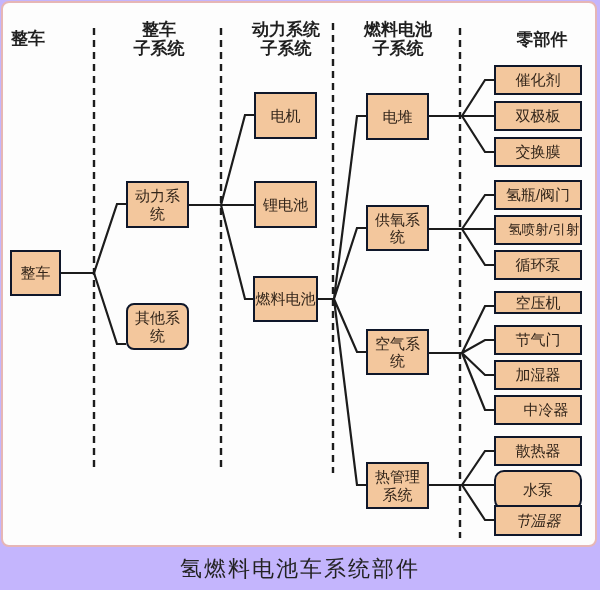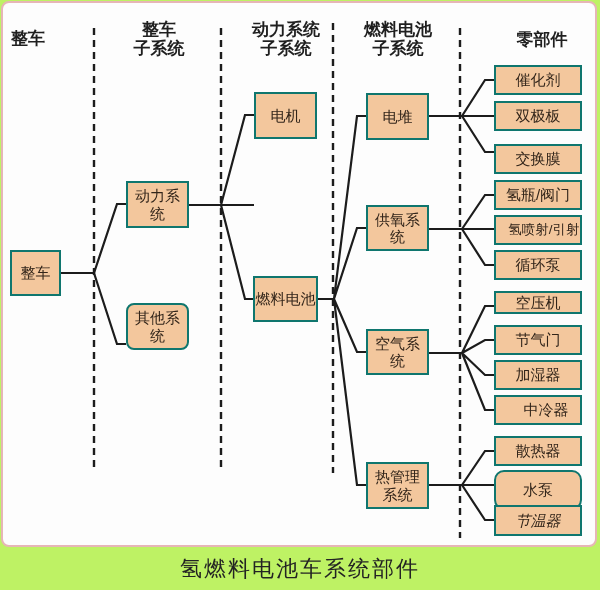--- a/index.html
+++ b/index.html
@@ -1,20 +1,20 @@
 <!DOCTYPE html>
 <html><head>
 <meta charset="utf-8">
 <style>
   html, body { margin: 0; padding: 0; background: #ffffff; }
   .stage {
     position: relative;
     width: 600px;
     height: 590px;
-    background: #bef264;
+    background: #c4b5fd;
     font-family: "Liberation Sans", sans-serif;
     overflow: hidden;
   }
   .panel {
     position: absolute;
     left: 1px; top: 1px;
     width: 596px; height: 546px;
     box-sizing: border-box;
     border: 2px solid #e6b6b6;
     border-radius: 8px;
@@ -33,21 +33,21 @@
     font-weight: 700;
     line-height: 1.12;
     color: #1f1f1f;
     white-space: pre-line;
   }
   .hdr.single { line-height: 1.0; }
   .node {
     position: absolute;
     box-sizing: border-box;
     background: #f3c79d;
-    border: 2px solid #0f766e;
+    border: 2px solid #0f172a;
     color: #32251a;
     display: flex;
     align-items: center;
     justify-content: center;
     text-align: center;
     font-size: 15px;
     line-height: 1.15;
     white-space: pre-line;
   }
   .leaf { font-size: 15px; }
@@ -92,31 +92,32 @@
     <div class="hdr" style="left:350px; top:17px; width:90px;">燃料电池
 子系统</div>
     <div class="hdr single" style="left:494px; top:28px; width:90px;">零部件</div>
 
     <div class="node" style="left:7px; top:247px; width:51px; height:46px;">整车</div>
 
     <div class="node" style="left:123px; top:178px; width:63px; height:47px;">动力系统</div>
     <div class="node" style="left:123px; top:300px; width:63px; height:47px;border-radius:8px;">其他系统</div>
 
     <div class="node" style="left:251px; top:89px; width:63px; height:47px;">电机</div>
+    <div class="node" style="left:251px; top:178px; width:63px; height:47px;">锂电池</div>
     <div class="node" style="left:250px; top:273px; width:65px; height:46px;">燃料电池</div>
 
     <div class="node" style="left:363px; top:90px; width:63px; height:47px;">电堆</div>
     <div class="node" style="left:363px; top:202px; width:63px; height:46px;">供氧系统</div>
     <div class="node" style="left:363px; top:326px; width:63px; height:46px;">空气系统</div>
     <div class="node" style="left:363px; top:459px; width:63px; height:47px;">热管理
 系统</div>
 
     <div class="node leaf" style="left:491px; top:62px; width:88px; height:30px;">催化剂</div>
     <div class="node leaf" style="left:491px; top:98px; width:88px; height:30px;">双极板</div>
-    <div class="node leaf" style="left:491px; top:134px; width:88px; height:30px;margin-top:7px;">交换膜</div>
+    <div class="node leaf" style="left:491px; top:134px; width:88px; height:30px;">交换膜</div>
 
     <div class="node leaf" style="left:491px; top:177px; width:88px; height:30px;">氢瓶/阀门</div>
     <div class="node leaf tight" style="left:491px; top:212px; width:88px; height:30px;">氢喷射/引射</div>
     <div class="node leaf" style="left:491px; top:247px; width:88px; height:30px;">循环泵</div>
 
     <div class="node leaf" style="left:491px; top:288px; width:88px; height:23px;">空压机</div>
     <div class="node leaf" style="left:491px; top:322px; width:88px; height:30px;">节气门</div>
     <div class="node leaf" style="left:491px; top:357px; width:88px; height:30px;">加湿器</div>
     <div class="node leaf" style="left:491px; top:392px; width:88px; height:30px;padding-left:16px;">中冷器</div>
 

